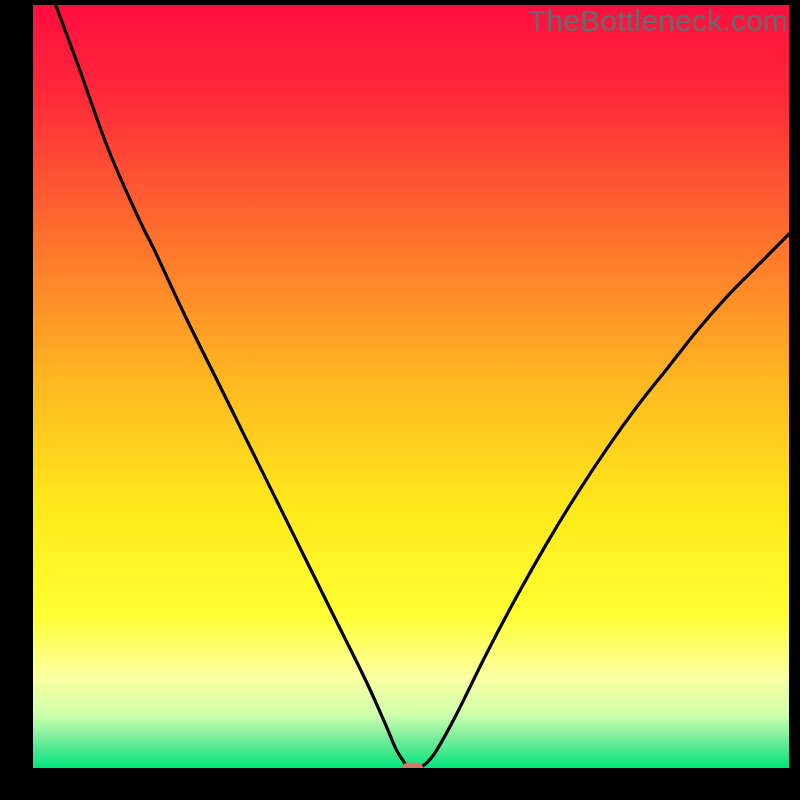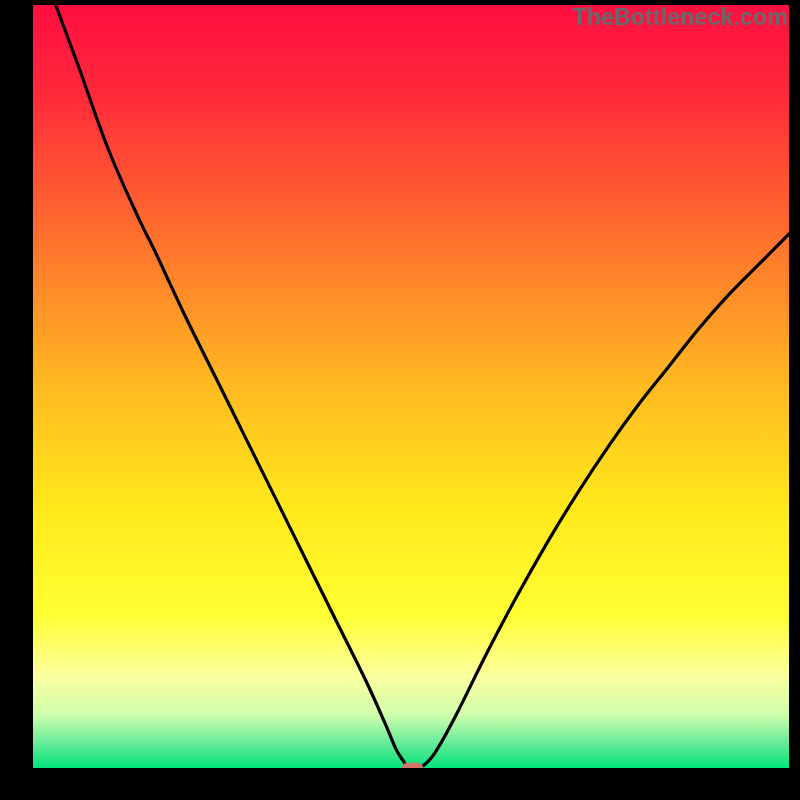--- a/index.html
+++ b/index.html
@@ -17,22 +17,22 @@
     height: 800px;
     background: #000;
   }
   .plot-area {
     position: absolute;
     background: #000;
   }
   .watermark {
     position: absolute;
     color: #666a6c;
-    font-size: 23px;
-    font-weight: 700;
+    font-size: 30px;
+    font-weight: 400;
     letter-spacing: 0.2px;
     white-space: nowrap;
   }
   svg { display: block; }
 </style>
 </head>
 <body>
 
 <div class="frame">
   <div class="plot-area" style="left: 33px; top: 5px; width: 756px; height: 763px;">

